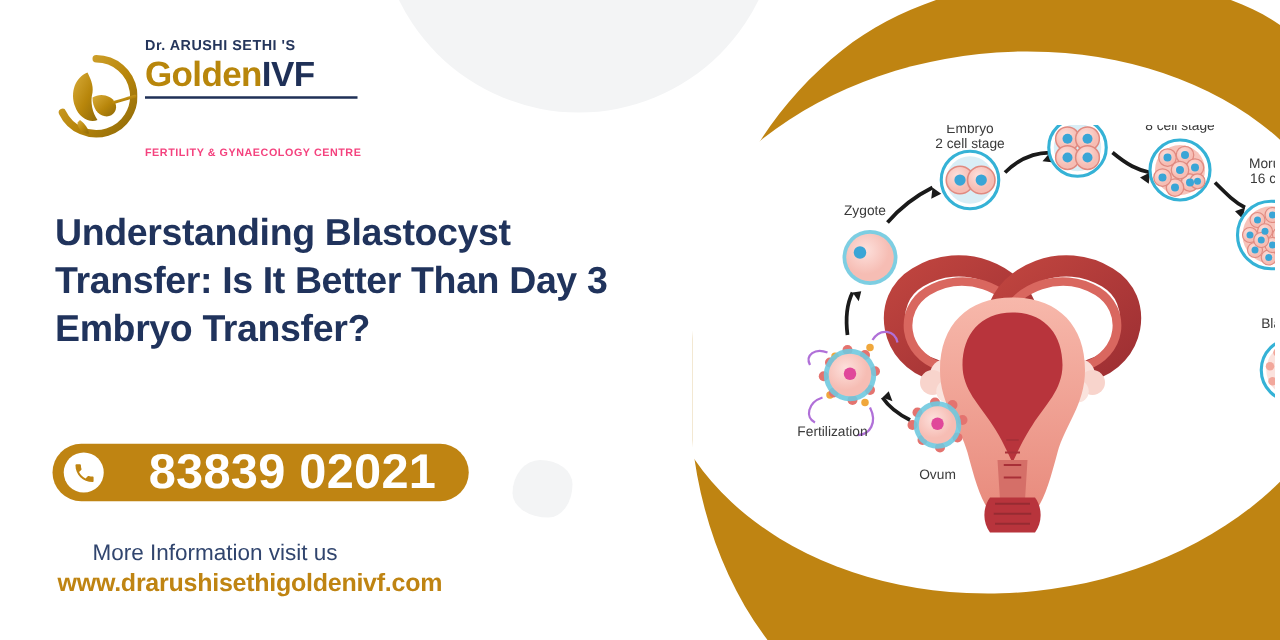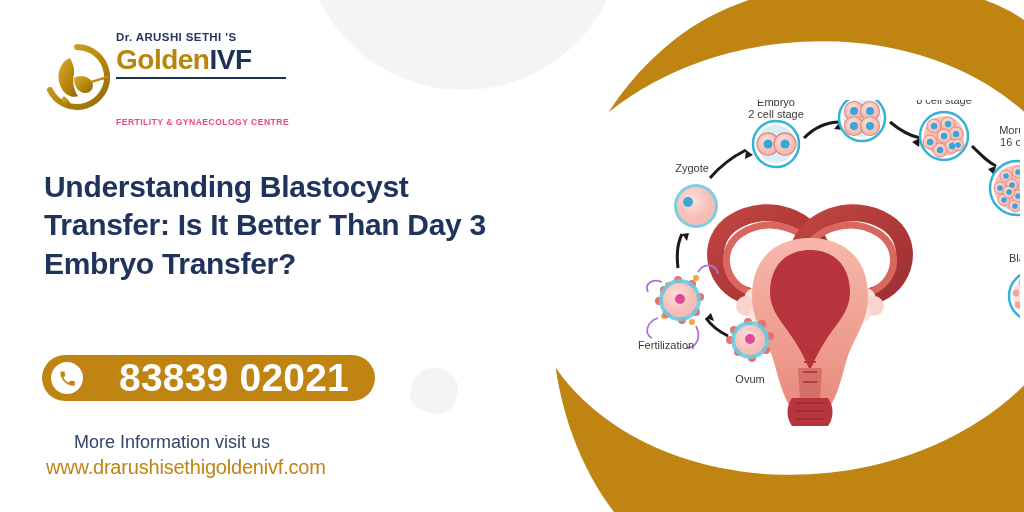--- a/index.html
+++ b/index.html
@@ -84,21 +84,21 @@
     font-size:39px; font-weight:bold; color:#ffffff;
     letter-spacing:0.2px;
     margin-left:24px;
   }
   .visit-label {
     position:absolute; left:46px; top:432px;
     font-size:18px; color:#31456e; font-weight:500;margin-left:28px;
   }
   .website {
     position:absolute; left:46px; top:456px;
-    font-size:20px; font-weight:normal; color:#bf8412;
+    font-size:20px; font-weight:bold; color:#bf8412;
     letter-spacing:-0.2px;
   }
   
   .dlabel { font-family:"Liberation Sans", sans-serif; font-size:11px; fill:#3a3a3a; }
 </style>
 </head>
 <body>
 
 <div id="banner">
 

